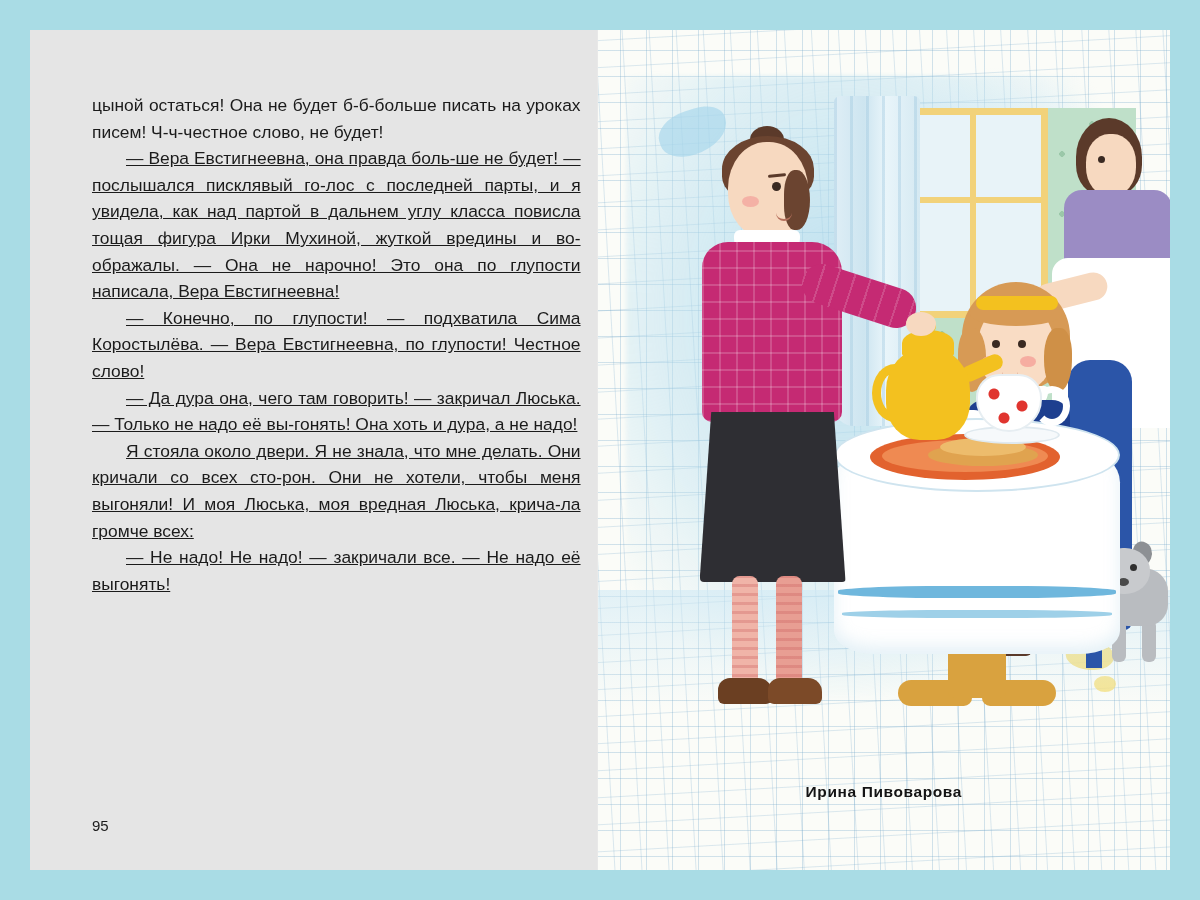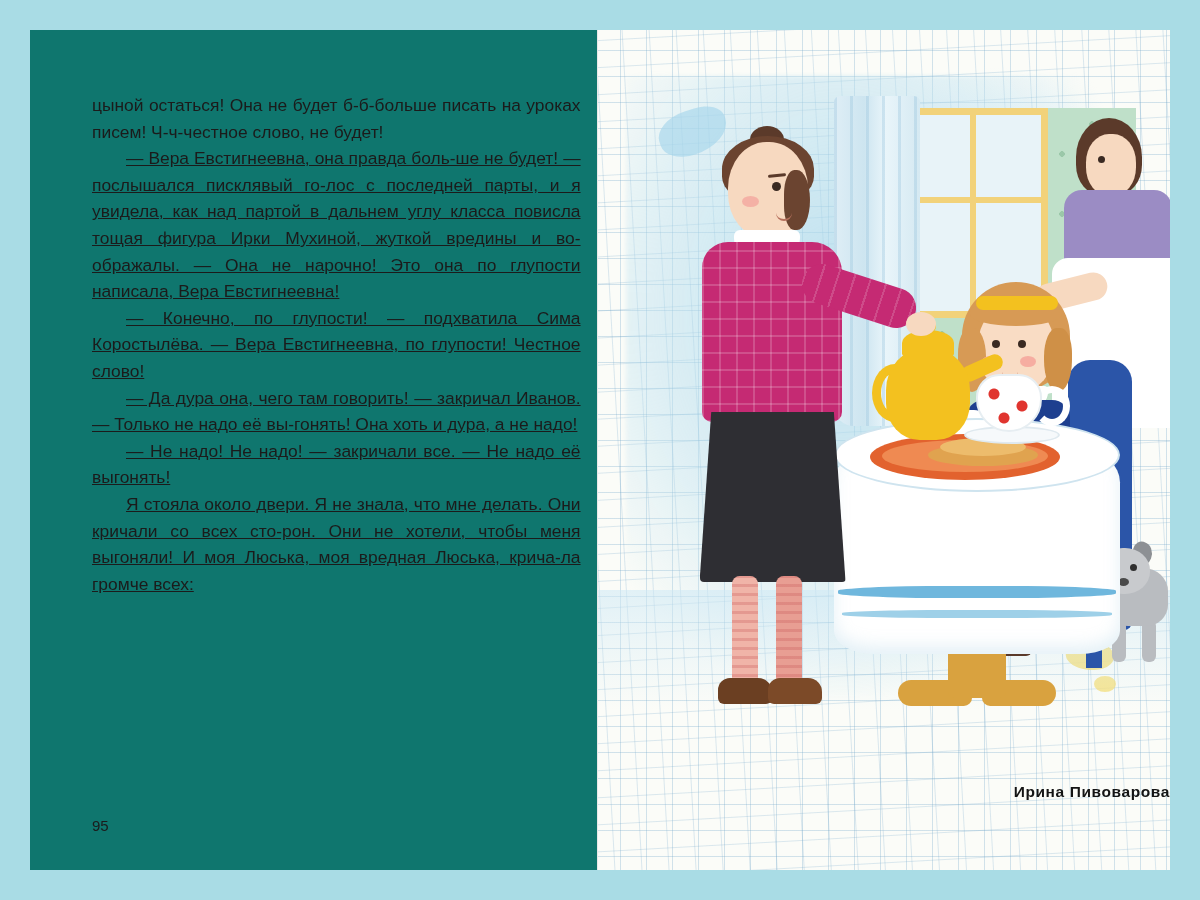--- a/index.html
+++ b/index.html
@@ -23,21 +23,21 @@
     background: #ffffff;
     display: flex;
     box-shadow: 0 0 0 0 rgba(0,0,0,0);
   }
 
   
   .left-page {
     position: relative;
     width: 567px;
     height: 840px;
-    background: #0f766e;
+    background: #e5e5e5;
     box-sizing: border-box;
     padding: 62px 16px 0 62px;
   }
 
   .body-text {
     font-family: "Liberation Sans", sans-serif;
     font-size: 17.4px;
     line-height: 26.6px;
     color: #1b1b1b;
     text-align: justify;
@@ -327,21 +327,21 @@
   .dog-eye-r { position:absolute; left:532px; top:534px; width:7px; height:7px; background:#2f2f2f; border-radius:50%; }
   .dog-nose { position:absolute; left:520px; top:548px; width:11px; height:8px; background:#4a4a4a; border-radius:50%; }
   .dog-leg-l { position:absolute; left:514px; top:590px; width:14px; height:42px; background:#b9bcc0; border-radius:6px; }
   .dog-leg-r { position:absolute; left:544px; top:590px; width:14px; height:42px; background:#b9bcc0; border-radius:6px; }
 
   
   .caption {
     position: absolute;
     left: 0; right: 0;
     bottom: 58px;
-    text-align: right;
+    text-align: center;
     color: #141414;
   }
   .caption .author {
     font-size: 15.5px;
     font-weight: bold;
     letter-spacing: .6px;
     margin-bottom: 11px;
   }
   .caption .title {
     font-size: 16px;
@@ -352,23 +352,23 @@
 </head>
 <body>
 
 <div class="page-spread">
 
   <div class="left-page">
     <div class="body-text">
       <p>цыной остаться! Она не будет б-б-больше писать на уроках писем! Ч-ч-честное слово, не будет!</p>
       <p class="indent">— Вера Евстигнеевна, она правда боль-ше не будет! — послышался писклявый го-лос с последней парты, и я увидела, как над партой в дальнем углу класса повисла тощая фигура Ирки Мухиной, жуткой вредины и во-ображалы. — Она не нарочно! Это она по глупости написала, Вера Евстигнеевна!</p>
       <p class="indent">— Конечно, по глупости! — подхватила Сима Коростылёва. — Вера Евстигнеевна, по глупости! Честное слово!</p>
-      <p class="indent">— Да дура она, чего там говорить! — закричал Иванов. — Только не надо её вы-гонять! Она хоть и дура, а не надо!</p>
+      <p class="indent">— Да дура она, чего там говорить! — закричал Люська. — Только не надо её вы-гонять! Она хоть и дура, а не надо!</p>
+      <p class="indent">Я стояла около двери. Я не знала, что мне делать. Они кричали со всех сто-рон. Они не хотели, чтобы меня выгоняли! И моя Люська, моя вредная Люська, крича-ла громче всех:</p>
       <p class="indent">— Не надо! Не надо! — закричали все. — Не надо её выгонять!</p>
-      <p class="indent">Я стояла около двери. Я не знала, что мне делать. Они кричали со всех сто-рон. Они не хотели, чтобы меня выгоняли! И моя Люська, моя вредная Люська, крича-ла громче всех:</p>
     </div>
     <div class="page-number">95</div>
   </div>
 
   <div class="right-page">
     <div class="grid-bg"></div>
     <div class="grid-tilt"></div>
 
     <div class="wash"></div>
     <div class="wash2"></div>

